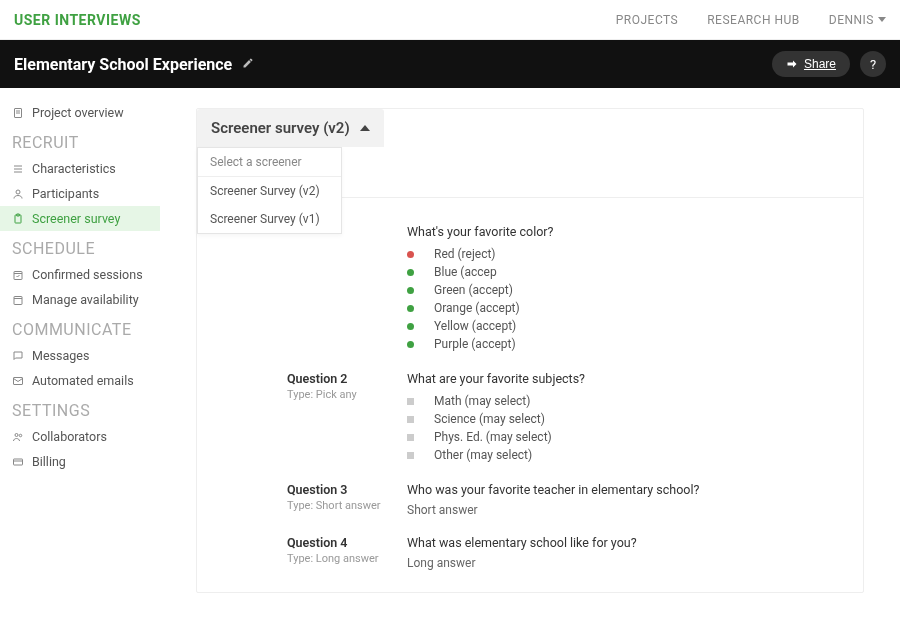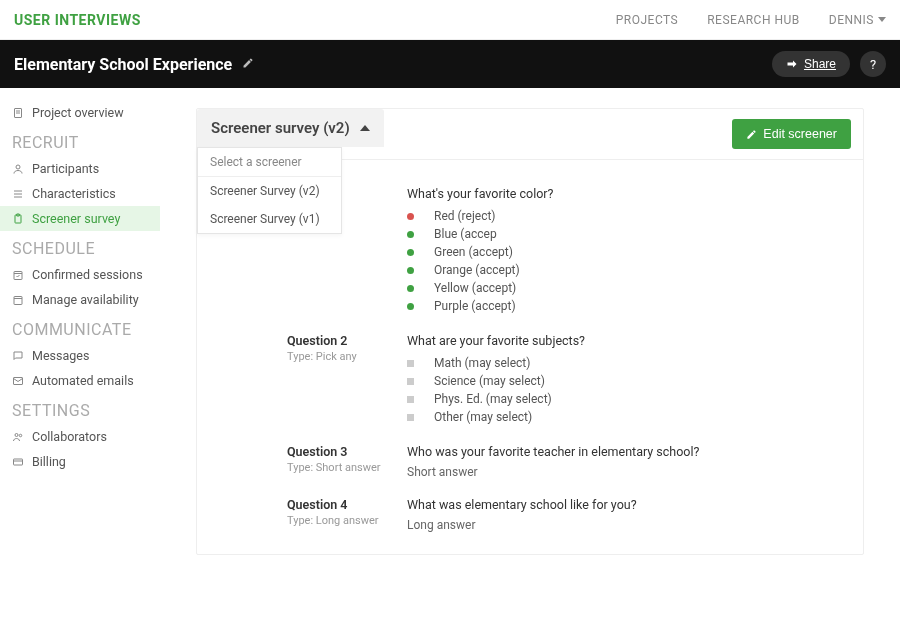--- a/index.html
+++ b/index.html
@@ -26,21 +26,21 @@
   .sidebar { width:160px; padding:12px 0; font-size:12.5px; }
   .side-heading { color:#aaa; font-size:16px; letter-spacing:.5px; padding:8px 12px 4px; }
   .side-item { display:flex; align-items:center; gap:8px; padding:5px 12px; color:#555; cursor:pointer; }
   .side-item.active { background:#e6f6e6; color:#3fa142; }
   .side-item .ic { width:12px; height:12px; flex-shrink:0; }
   .side-item .ic svg { width:12px; height:12px; display:block; }
 
   .main { flex:1; padding:20px 36px; }
   .card { border:1px solid #eee; border-radius:2px; background:#fff; }
 
-  .card-head { display:flex; align-items:flex-start; }
+  .card-head { display:flex; align-items:flex-start;flex-direction:column; }
   .dropdown-wrap { position:relative; }
   .dropdown-trigger { background:#f2f2f2; padding:10px 14px; font-size:15px; font-weight:600; color:#444; display:flex; align-items:center; gap:10px; cursor:pointer; border-radius:3px 3px 0 0; min-width:145px; }
   .caret-up { width:0; height:0; border-left:5px solid transparent; border-right:5px solid transparent; border-bottom:6px solid #444; display:inline-block; }
   .dropdown-menu { position:absolute; top:100%; left:0; background:#fff; border:1px solid #e5e5e5; min-width:145px; box-shadow:0 2px 4px rgba(0,0,0,.04); }
   .dropdown-menu .dd-item { padding:7px 12px; font-size:12px; color:#555; cursor:pointer; }
   .dropdown-menu .dd-item.heading { color:#888; border-bottom:1px solid #eee; cursor:default; }
 
   .card-head .spacer { flex:1; }
   .btn-green { background:#3fa142; color:#fff; border:none; border-radius:3px; padding:8px 14px; font-size:12.5px; display:flex; align-items:center; gap:6px; cursor:pointer; margin:10px 12px; }
   .btn-green svg { width:11px; height:11px; }
@@ -105,35 +105,35 @@
             <line x1="8" y1="12" x2="16" y2="12"></line>
           </svg>
         </span>
       <span>Project overview</span>
     </div>
 
     <div class="side-heading">RECRUIT</div>
     <div class="side-item">
       <span class="ic">
           <svg viewBox="0 0 24 24" fill="none" stroke="#888" stroke-width="2">
-            <circle cx="12" cy="8" r="4"></circle>
-            <path d="M4 21c0-4 4-6 8-6s8 2 8 6"></path>
-          </svg>
-        </span>
-      <span>Participants</span>
-    </div>
-    <div class="side-item">
-      <span class="ic">
-          <svg viewBox="0 0 24 24" fill="none" stroke="#888" stroke-width="2">
             <line x1="4" y1="6" x2="20" y2="6"></line>
             <line x1="4" y1="12" x2="20" y2="12"></line>
             <line x1="4" y1="18" x2="20" y2="18"></line>
           </svg>
         </span>
       <span>Characteristics</span>
+    </div>
+    <div class="side-item">
+      <span class="ic">
+          <svg viewBox="0 0 24 24" fill="none" stroke="#888" stroke-width="2">
+            <circle cx="12" cy="8" r="4"></circle>
+            <path d="M4 21c0-4 4-6 8-6s8 2 8 6"></path>
+          </svg>
+        </span>
+      <span>Participants</span>
     </div>
     <div class="side-item active">
       <span class="ic">
           <svg viewBox="0 0 24 24" fill="none" stroke="#3fa142" stroke-width="2">
             <rect x="6" y="4" width="12" height="16" rx="1"></rect>
             <rect x="9" y="2" width="6" height="4" rx="1"></rect>
           </svg>
         </span>
       <span>Screener survey</span>
     </div>

